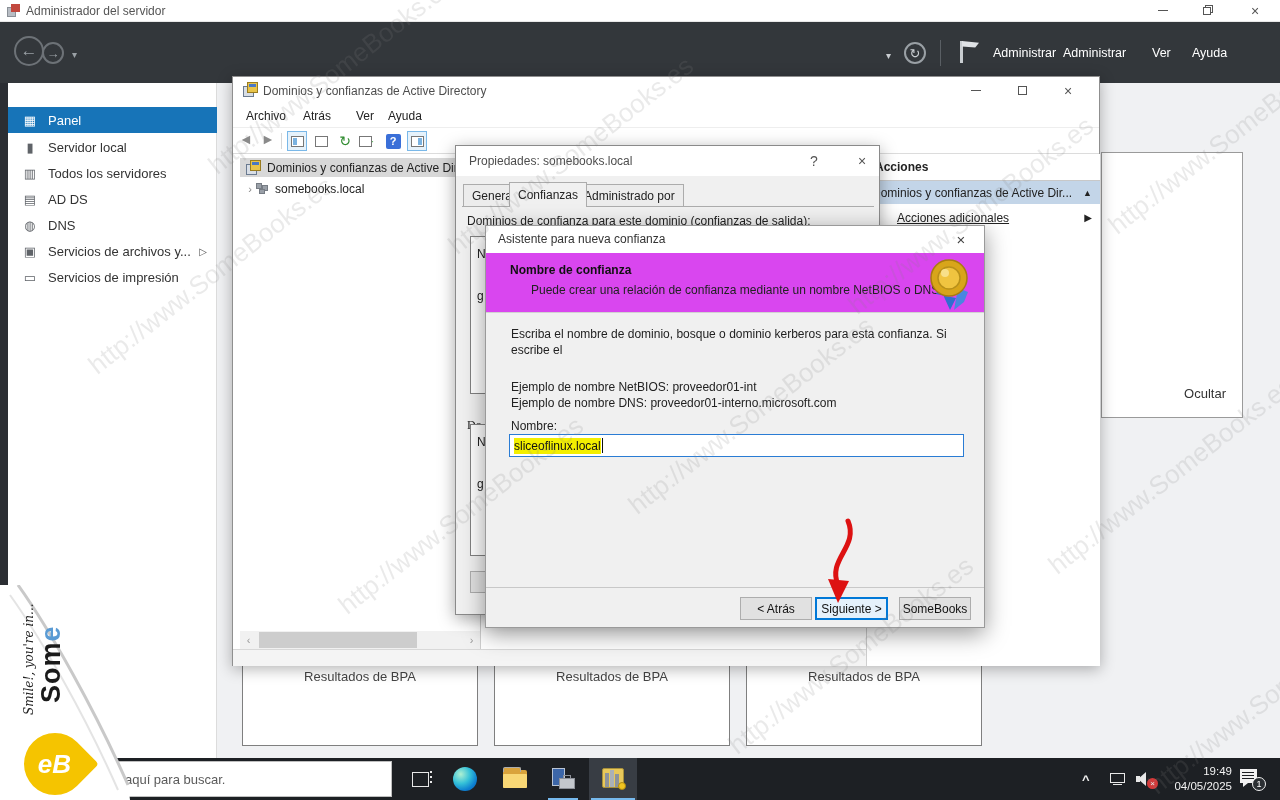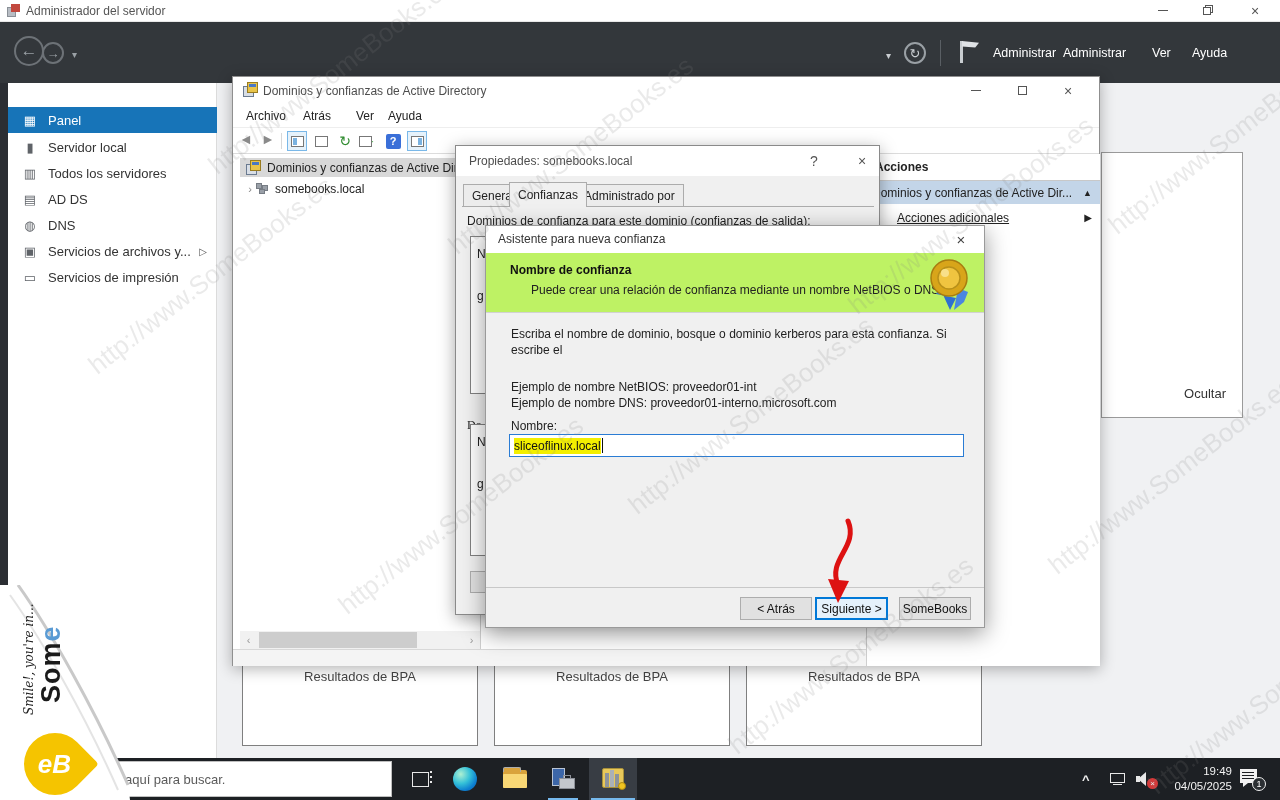--- a/index.html
+++ b/index.html
@@ -107,21 +107,21 @@
   .plist { position:absolute; left:14px; width:398px; background:#fff; border:1px solid #828282; }
   .plist .fr { position:absolute; left:6px; font-size:12px; color:#222; }
   .pbtn-frag { position:absolute; left:14px; top:425px; width:18px; height:22px; background:#e1e1e1; border:1px solid #adadad; }
 
   
   .wizard { left:485px; top:225px; width:500px; height:403px; background:#f0f0f0; border:1px solid #9a9a9a;
             box-shadow:0 6px 22px rgba(0,0,0,.4); z-index:30; }
   .wiz-titlebar { position:absolute; left:0; top:0; width:100%; height:27px; background:#fff; }
   .wiz-title { position:absolute; left:12px; top:6px; font-size:12px; color:#333; }
   .wiz-close { position:absolute; right:6px; top:0; width:34px; height:27px; display:flex; align-items:center; justify-content:center; font-size:15px; color:#444; }
-  .wiz-header { position:absolute; left:0; top:27px; width:100%; height:60px; background:#bef264; border-bottom:1px solid #d2d2d2; }
+  .wiz-header { position:absolute; left:0; top:27px; width:100%; height:60px; background:#d946ef; border-bottom:1px solid #d2d2d2; }
   .wiz-heading { position:absolute; left:24px; top:10px; font-weight:bold; font-size:12px; color:#111; }
   .wiz-subheading { position:absolute; left:45px; top:30px; font-size:12px; color:#222; }
   .wiz-body-text { position:absolute; font-size:12px; color:#222; line-height:16px; }
   .wiz-input { position:absolute; left:23px; top:208px; width:455px; height:23px; background:#fff;
                border:1px solid #2a7cd4; display:flex; align-items:center; padding-left:4px; }
   .wiz-input .val { background:#f3ef00; font-size:12px; color:#111; padding:1px 0; }
   .wiz-input .caret { width:1px; height:15px; background:#111; margin-left:1px; }
   .wiz-footline { position:absolute; left:0; top:361px; width:100%; height:1px; background:#c8c8c8; }
   .wbtn { position:absolute; top:371px; height:23px; background:#e1e1e1; border:1px solid #adadad;
           display:flex; align-items:center; justify-content:center; font-size:12px; color:#111; }

